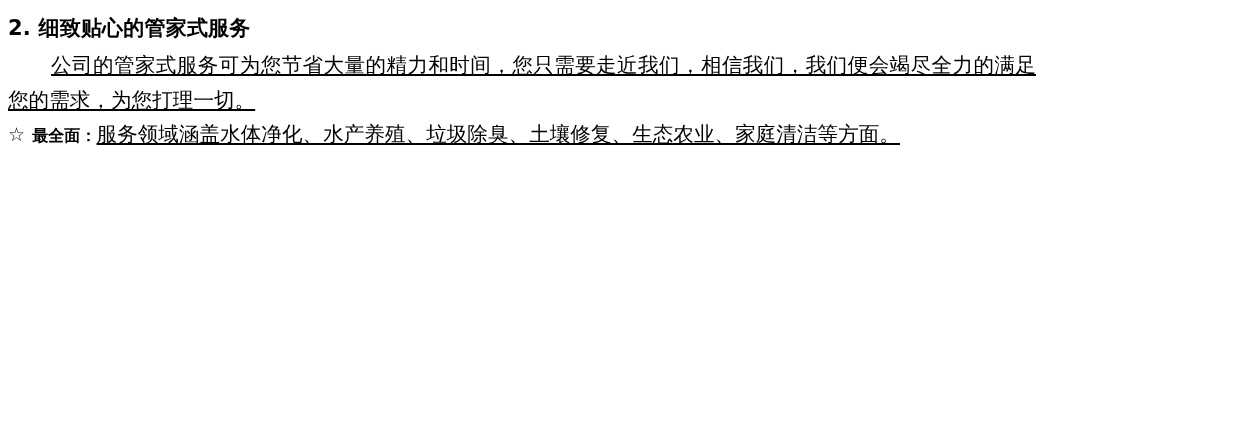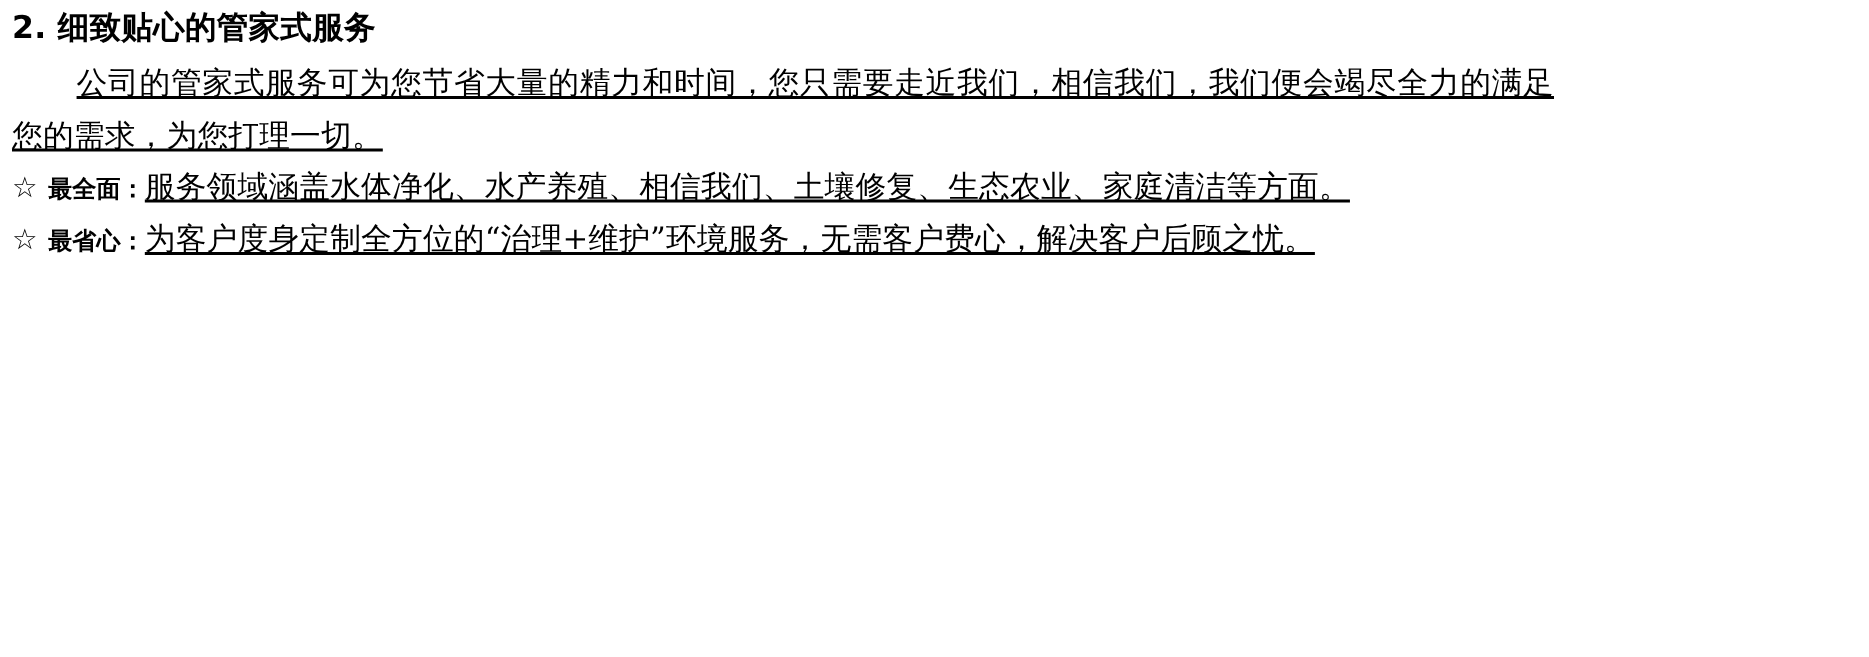--- a/index.html
+++ b/index.html
@@ -12,21 +12,21 @@
     height: 438px;
     overflow: hidden;
     font-family: "DejaVu Serif", "Liberation Serif", serif;
     color: #000000;
   }
   .page {
     position: relative;
     width: 1044px;
     height: 438px;
     box-sizing: border-box;
-    padding: 4px 8px 0 8px;
+    padding: 14px 8px 0 8px;
   }
   .heading {
     font-family: "DejaVu Sans", "Liberation Sans", sans-serif;
     font-size: 21px;
     font-weight: bold;
     line-height: 1.35;
     letter-spacing: 0.2px;
     margin: 0 0 6px 0;
     white-space: nowrap;
   }
@@ -70,22 +70,19 @@
 </head>
 <body>
 
 <div class="page">
 
   <h2 class="heading">2. 细致贴心的管家式服务</h2>
 
   <p class="para indent body-text">公司的管家式服务可为您节省大量的精力和时间，您只需要走近我们，相信我们，我们便会竭尽全力的满足您的需求，为您打理一切。</p>
 
   <p class="bullet-block">
-    <span class="star">☆</span><span class="gap-sm"></span><span class="bullet-label">最全面：</span><span class="body-text">服务领域涵盖水体净化、水产养殖、相信我们、土壤修复、生态农业、家庭清洁等方面。</span>
+    <span class="star">☆</span><span class="gap-sm"></span><span class="bullet-label">最全面：</span><span class="body-text">服务领域涵盖水体净化、水产养殖、垃圾除臭、土壤修复、生态农业、家庭清洁等方面。</span>
   </p>
 
 
-  <p class="bullet-block">
-    <span class="star">☆</span><span class="gap-sm"></span><span class="bullet-label">最省心：</span><span class="body-text">为客户度身定制全方位的“治理+维护”环境服务，无需客户费心，解决客户后顾之忧。</span>
-  </p>
 
 
 </div>
 
 </body></html>

